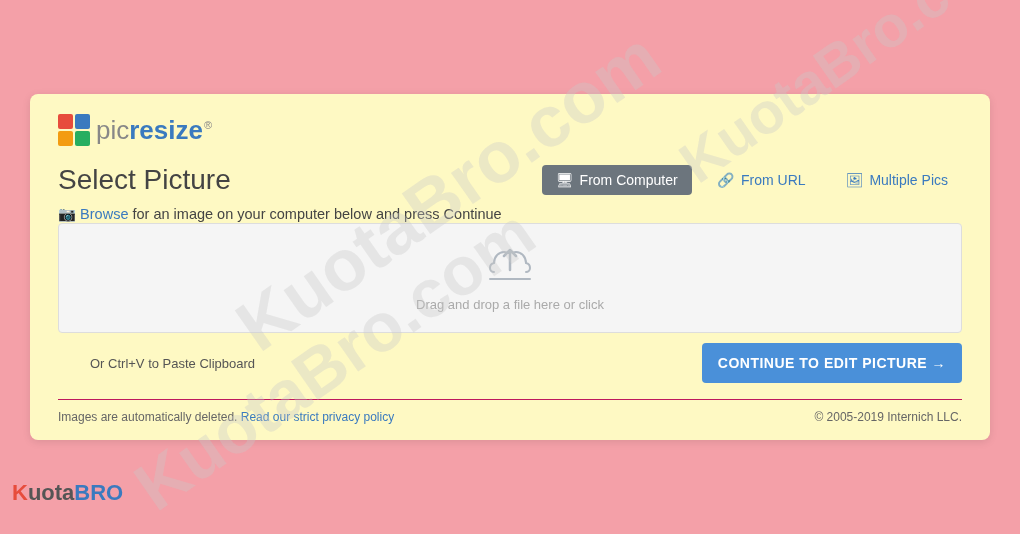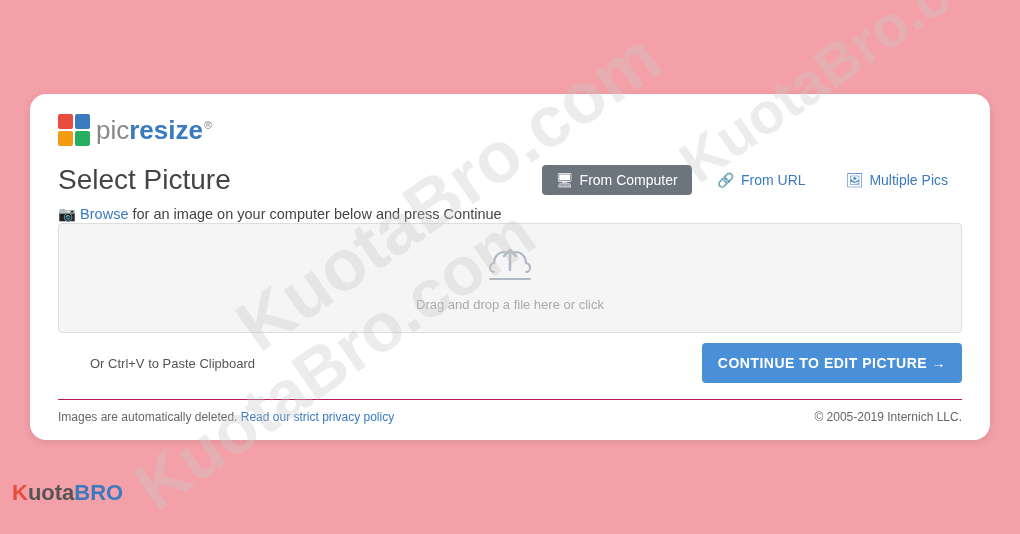--- a/index.html
+++ b/index.html
@@ -30,22 +30,22 @@
       color: rgba(200, 200, 200, 0.35);
       transform: rotate(-35deg);
       white-space: nowrap;
       font-family: Arial, sans-serif;
     }
     .watermark-text.top-right { top: 20px; right: -30px; font-size: 58px; }
     .watermark-text.center { top: 150px; left: 200px; font-size: 72px; }
     .watermark-text.bottom { top: 320px; left: 100px; font-size: 68px; }
 
     .main-card {
-      background: #ffffff;
-      border-radius: 16px;
+      background: #fef9c3;
+      border-radius: 8px;
       width: 960px;
       padding: 20px 28px 16px 28px;
       box-shadow: 0 2px 8px rgba(0,0,0,0.1);
       position: relative;
       z-index: 1;
     }
 
     
     .logo-area {
       display: flex;

